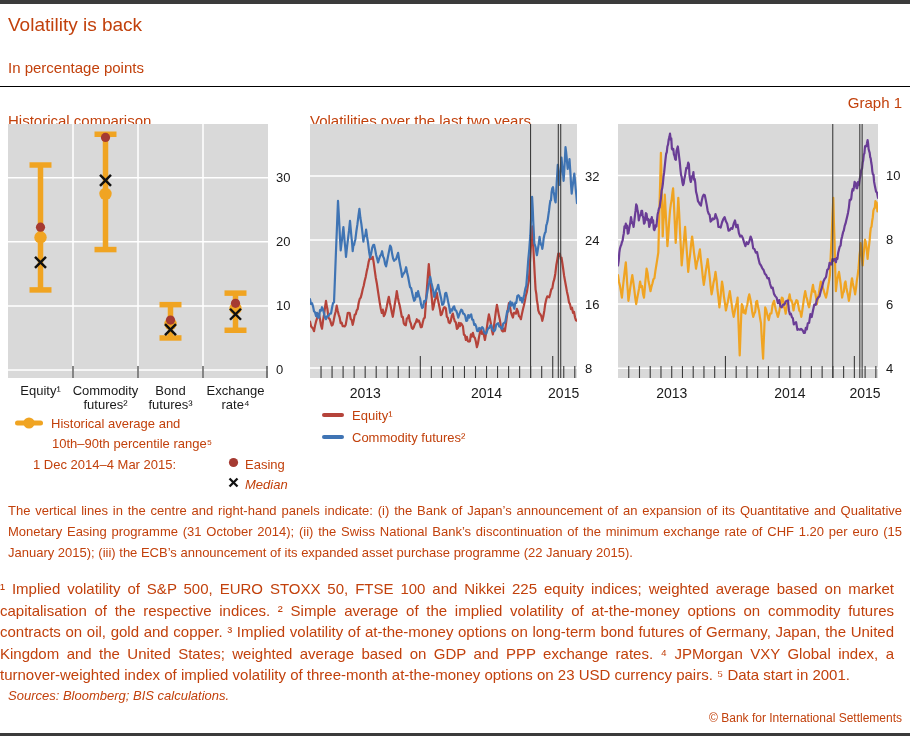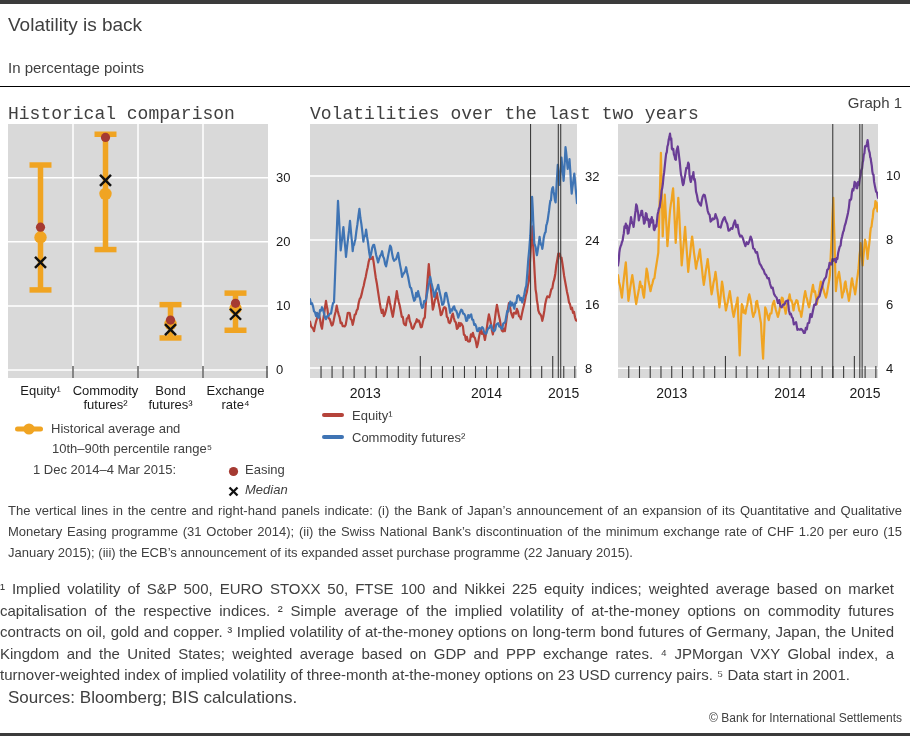--- a/index.html
+++ b/index.html
@@ -1,41 +1,41 @@
 <!DOCTYPE html>
 <html><head>
 <meta charset="utf-8">
 <style>
   html,body{margin:0;padding:0;background:#ffffff;}
   .page{position:relative;width:910px;height:742px;background:#fff;overflow:hidden;
-        font-family:"Liberation Sans","DejaVu Sans",sans-serif;color:#404040;}
+        font-family:"Liberation Sans","DejaVu Sans",sans-serif;color:#c2410c;}
   .abs{position:absolute;}
   .topbar{left:0;top:0;width:910px;height:4px;background:#3b3b3b;}
   .bottombar{left:0;top:733px;width:910px;height:3px;background:#3b3b3b;}
   .title{left:8px;top:14px;font-size:19px;font-weight:400;}
   .subtitle{left:8px;top:59px;font-size:15px;text-align:center;}
   .graphlabel{right:8px;top:59px;font-size:15px;margin-top:35px;}
   .headrule{left:0;top:86px;width:910px;height:1px;background:#000;}
-  .paneltitle{top:104px;font-size:18px;font-family:Liberation Mono, monospace;}
+  .paneltitle{top:112px;font-size:15px;}
   .pt-left{left:8px;}
   .pt-mid{left:310px;}
   .chartbox{top:124px;}
   .cb-left{left:8px;width:292px;height:300px;}
   .cb-mid{left:310px;width:300px;height:300px;}
   .cb-right{left:618px;width:292px;height:300px;}
   .legend-left{left:14px;top:416px;width:290px;font-size:13px;}
-  .lrow{position:absolute;left:0;height:20px;display:flex;align-items:flex-end;}
+  .lrow{position:absolute;left:0;height:20px;display:flex;align-items:flex-start;}
   .legend-line{top:404px;font-size:13px;}
   .ll-mid{left:322px;}
   .ll-right{left:628px;}
   .legrow{display:flex;align-items:center;height:22px;gap:8px;}
   .swatch{width:22px;height:4px;border-radius:2px;flex:0 0 auto;}
   .notes{left:8px;top:500px;width:894px;font-size:13px;line-height:21px;text-align:justify;}
   .footnotes{left:0;top:578px;width:894px;font-size:15px;line-height:21.5px;text-align:justify;}
-  .sources{left:8px;top:688px;font-size:17px;}
+  .sources{left:8px;top:688px;font-size:13px;font-style:italic;}
   .copyright{right:8px;top:711px;font-size:12px;}
   svg{display:block;}
 </style>
 </head>
 <body>
 
 <div class="page">
   <div class="abs topbar"></div>
 
   <div class="abs title">Volatility is back</div>

